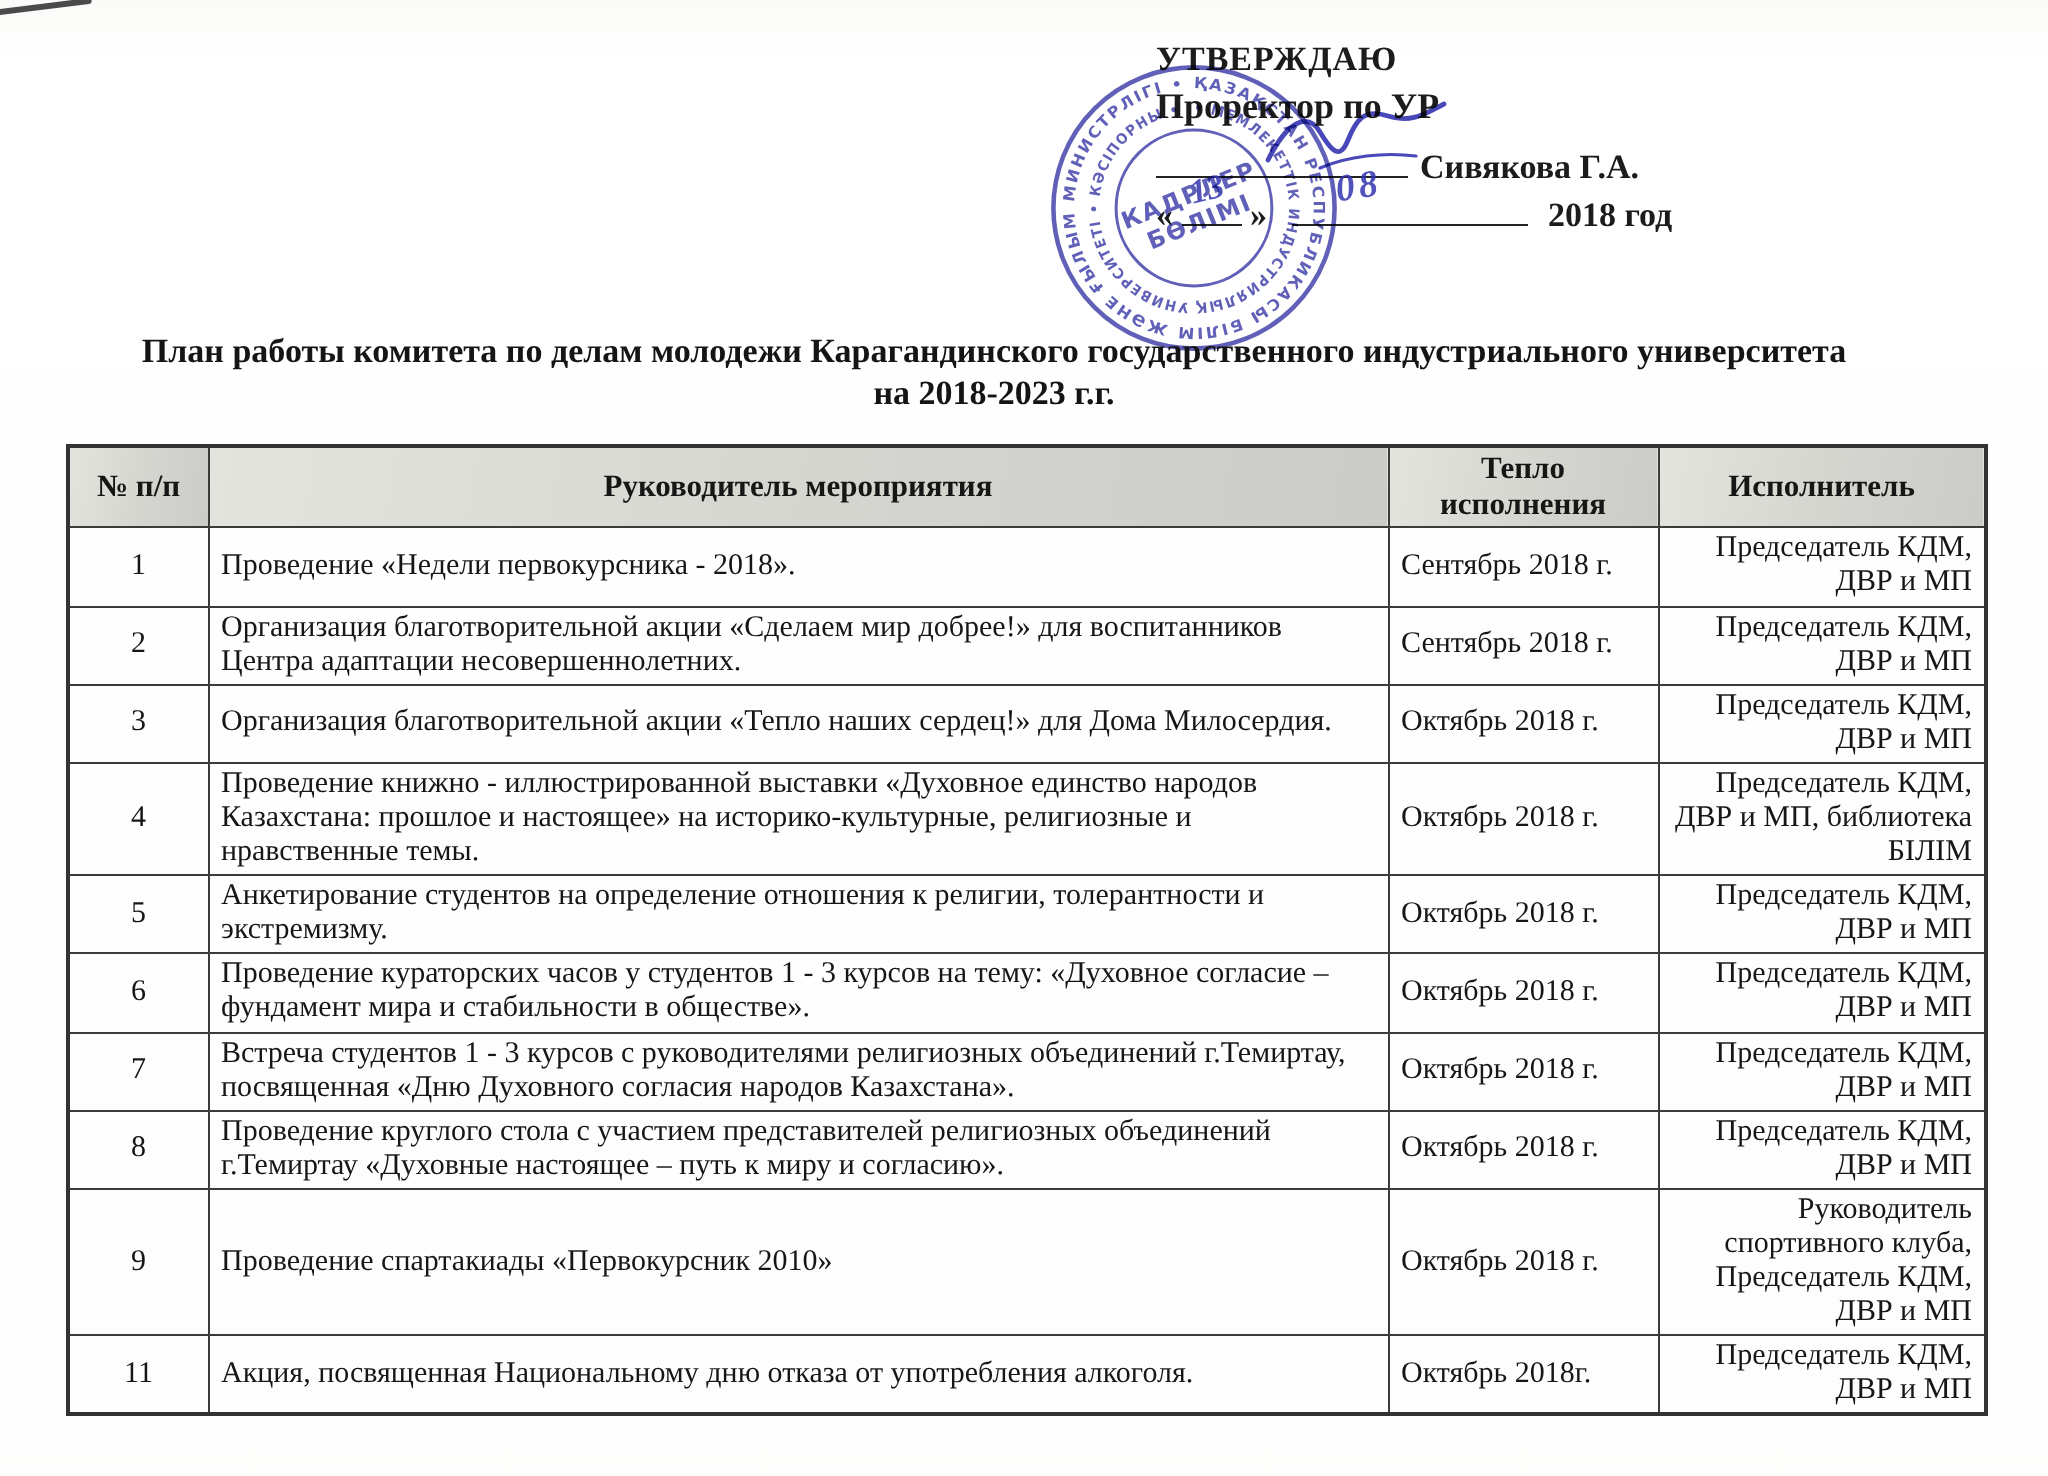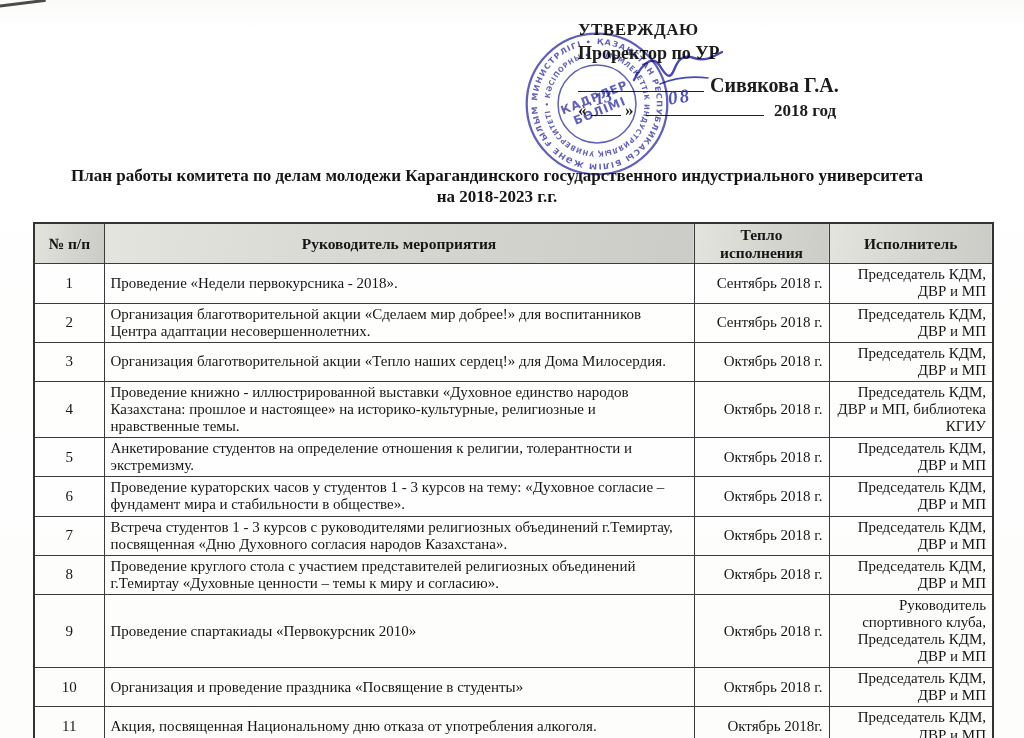--- a/index.html
+++ b/index.html
@@ -13,21 +13,21 @@
   }
   .page{position:absolute;inset:0;background:linear-gradient(180deg,#fafaf8 0%,#ffffff 4%,#fdfdfc 100%);}
   .corner-artifact{
     position:absolute;left:-6px;top:2px;width:52px;height:3px;
     background:#4a4a4a;transform:rotate(-7deg);border-radius:2px;
   }
   
   .approval{position:absolute;left:578px;top:20px;width:340px;}
   .approve-word{font-size:17px;font-weight:bold;letter-spacing:.5px;}
   .approve-pos{font-size:18px;font-weight:bold;margin-top:3px;}
-  .sig-row{margin-top:10px;font-size:20px;font-weight:bold;white-space:nowrap;}
+  .sig-row{margin-top:10px;font-size:17px;font-weight:bold;white-space:nowrap;}
   .sig-line{display:inline-block;width:126px;border-bottom:1.6px solid #222;height:14px;margin-right:6px;}
   .date-row{margin-top:4px;font-size:17px;font-weight:bold;white-space:nowrap;}
   .quote{font-weight:bold;}
   .day-line{display:inline-block;width:30px;border-bottom:1.6px solid #222;height:13px;position:relative;}
   .month-line{display:inline-block;width:118px;border-bottom:1.6px solid #222;height:13px;margin-left:8px;position:relative;}
   .hand{
     position:absolute;color:#3434b2;font-style:italic;font-weight:bold;
     font-family:"Liberation Serif",serif;opacity:.85;
   }
   .hand-day{left:4px;top:-14px;font-size:17px;transform:rotate(-14deg);}
@@ -58,21 +58,21 @@
   th{
     font-size:15.5px;font-weight:bold;
     background:linear-gradient(100deg,#e4e4df 0%,#d5d5d0 55%,#cbcbc7 100%);
   }
   col.c-num{width:70px;}
   col.c-event{width:590px;}
   col.c-term{width:135px;}
   col.c-exec{width:164px;}
   td.cell-num{text-align:center;}
   td.cell-event{text-align:left;padding-left:10px;padding-right:8px;margin-left:12px;}
-  td.cell-term{text-align:right;margin-left:44px;}
+  td.cell-term{text-align:left;margin-left:44px;}
   td.cell-exec{text-align:right;padding:2px 5px;}
   thead tr{height:40px;}
   tbody tr:nth-child(1){height:37px;}
   tbody tr:nth-child(2){height:37px;}
   tbody tr:nth-child(3){height:37px;}
   tbody tr:nth-child(4){height:50px;}
   tbody tr:nth-child(5){height:38px;}
   tbody tr:nth-child(6){height:37px;}
   tbody tr:nth-child(7){height:36px;}
   tbody tr:nth-child(8){height:38px;}
@@ -167,21 +167,21 @@
         <tr>
           <td class="cell-num">3</td>
           <td class="cell-event">Организация благотворительной акции «Тепло наших сердец!» для Дома Милосердия.</td>
           <td class="cell-term">Октябрь 2018 г.</td>
           <td class="cell-exec">Председатель КДМ, ДВР и МП</td>
         </tr>
         <tr>
           <td class="cell-num">4</td>
           <td class="cell-event">Проведение книжно - иллюстрированной выставки «Духовное единство народов Казахстана: прошлое и настоящее» на историко-культурные, религиозные и нравственные темы.</td>
           <td class="cell-term">Октябрь 2018 г.</td>
-          <td class="cell-exec">Председатель КДМ, ДВР и МП, библиотека КГИУ</td>
+          <td class="cell-exec">Председатель КДМ, ДВР и МП, библиотека БІЛІМ</td>
         </tr>
         <tr>
           <td class="cell-num">5</td>
           <td class="cell-event">Анкетирование студентов на определение отношения к религии, толерантности и экстремизму.</td>
           <td class="cell-term">Октябрь 2018 г.</td>
           <td class="cell-exec">Председатель КДМ, ДВР и МП</td>
         </tr>
         <tr>
           <td class="cell-num">6</td>
           <td class="cell-event">Проведение кураторских часов у студентов 1 - 3 курсов на тему: «Духовное согласие – фундамент мира и стабильности в обществе».</td>
@@ -189,35 +189,29 @@
           <td class="cell-exec">Председатель КДМ, ДВР и МП</td>
         </tr>
         <tr>
           <td class="cell-num">7</td>
           <td class="cell-event">Встреча студентов 1 - 3 курсов с руководителями религиозных объединений г.Темиртау, посвященная «Дню  Духовного согласия народов Казахстана».</td>
           <td class="cell-term">Октябрь 2018 г.</td>
           <td class="cell-exec">Председатель КДМ, ДВР и МП</td>
         </tr>
         <tr>
           <td class="cell-num">8</td>
-          <td class="cell-event">Проведение круглого стола с участием представителей религиозных объединений г.Темиртау «Духовные ценности – темы к миру и согласию».</td>
+          <td class="cell-event">Проведение круглого стола с участием представителей религиозных объединений г.Темиртау «Духовные настоящее – путь к миру и согласию».</td>
           <td class="cell-term">Октябрь 2018 г.</td>
           <td class="cell-exec">Председатель КДМ, ДВР и МП</td>
         </tr>
         <tr>
           <td class="cell-num">9</td>
           <td class="cell-event">Проведение спартакиады «Первокурсник 2010»</td>
           <td class="cell-term">Октябрь 2018 г.</td>
           <td class="cell-exec">Руководитель спортивного клуба, Председатель КДМ, ДВР и МП</td>
-        </tr>
-        <tr>
-          <td class="cell-num">10</td>
-          <td class="cell-event">Организация и проведение праздника «Посвящение в студенты»</td>
-          <td class="cell-term">Октябрь 2018 г.</td>
-          <td class="cell-exec">Председатель КДМ, ДВР и МП</td>
         </tr>
         <tr>
           <td class="cell-num">11</td>
           <td class="cell-event">Акция, посвященная  Национальному дню отказа от употребления алкоголя.</td>
           <td class="cell-term">Октябрь 2018г.</td>
           <td class="cell-exec">Председатель КДМ, ДВР и МП</td>
         </tr>
       </tbody>
   </table>
 

